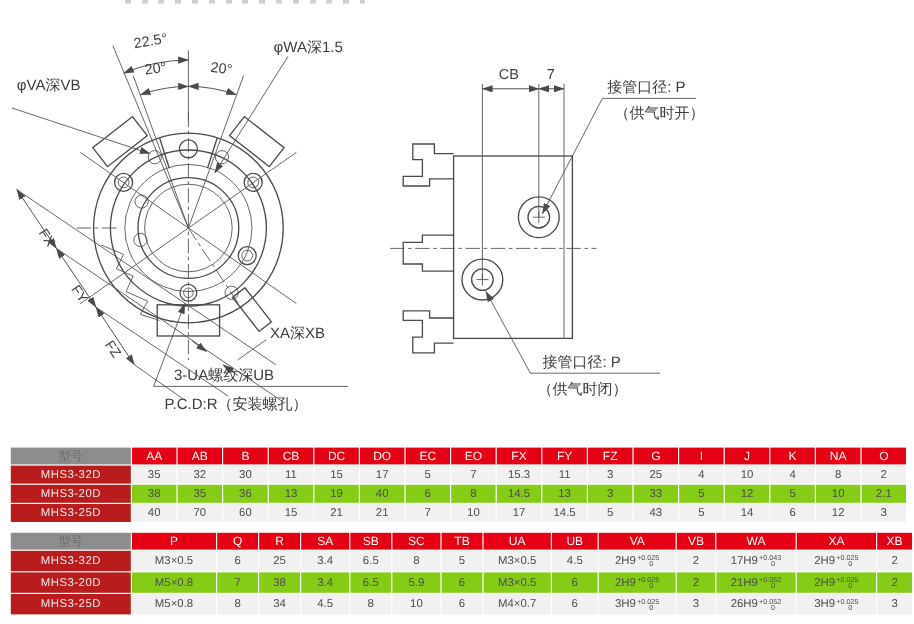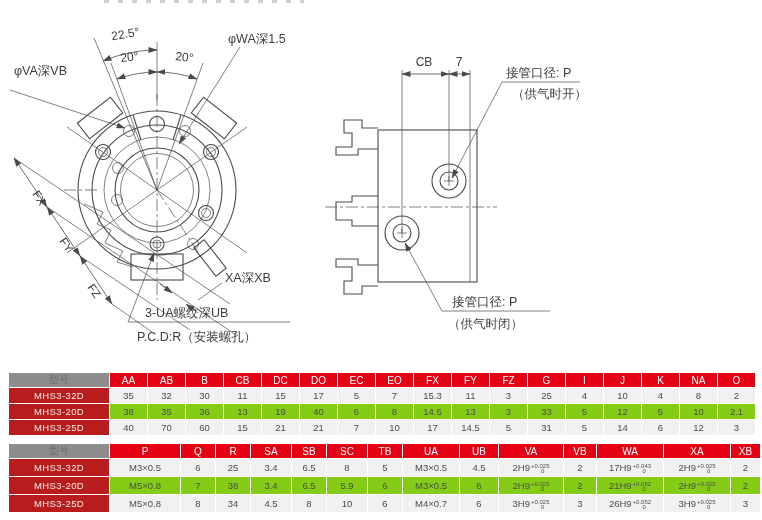--- a/index.html
+++ b/index.html
@@ -261,21 +261,21 @@
           <td>70</td>
           <td>60</td>
           <td>15</td>
           <td>21</td>
           <td>21</td>
           <td>7</td>
           <td>10</td>
           <td>17</td>
           <td>14.5</td>
           <td>5</td>
-          <td>31</td>
+          <td>43</td>
           <td>5</td>
           <td>14</td>
           <td>6</td>
           <td>12</td>
           <td>3</td>
         </tr>
       </tbody>
   </table>
 
   <table class="dim-table" id="t2">

